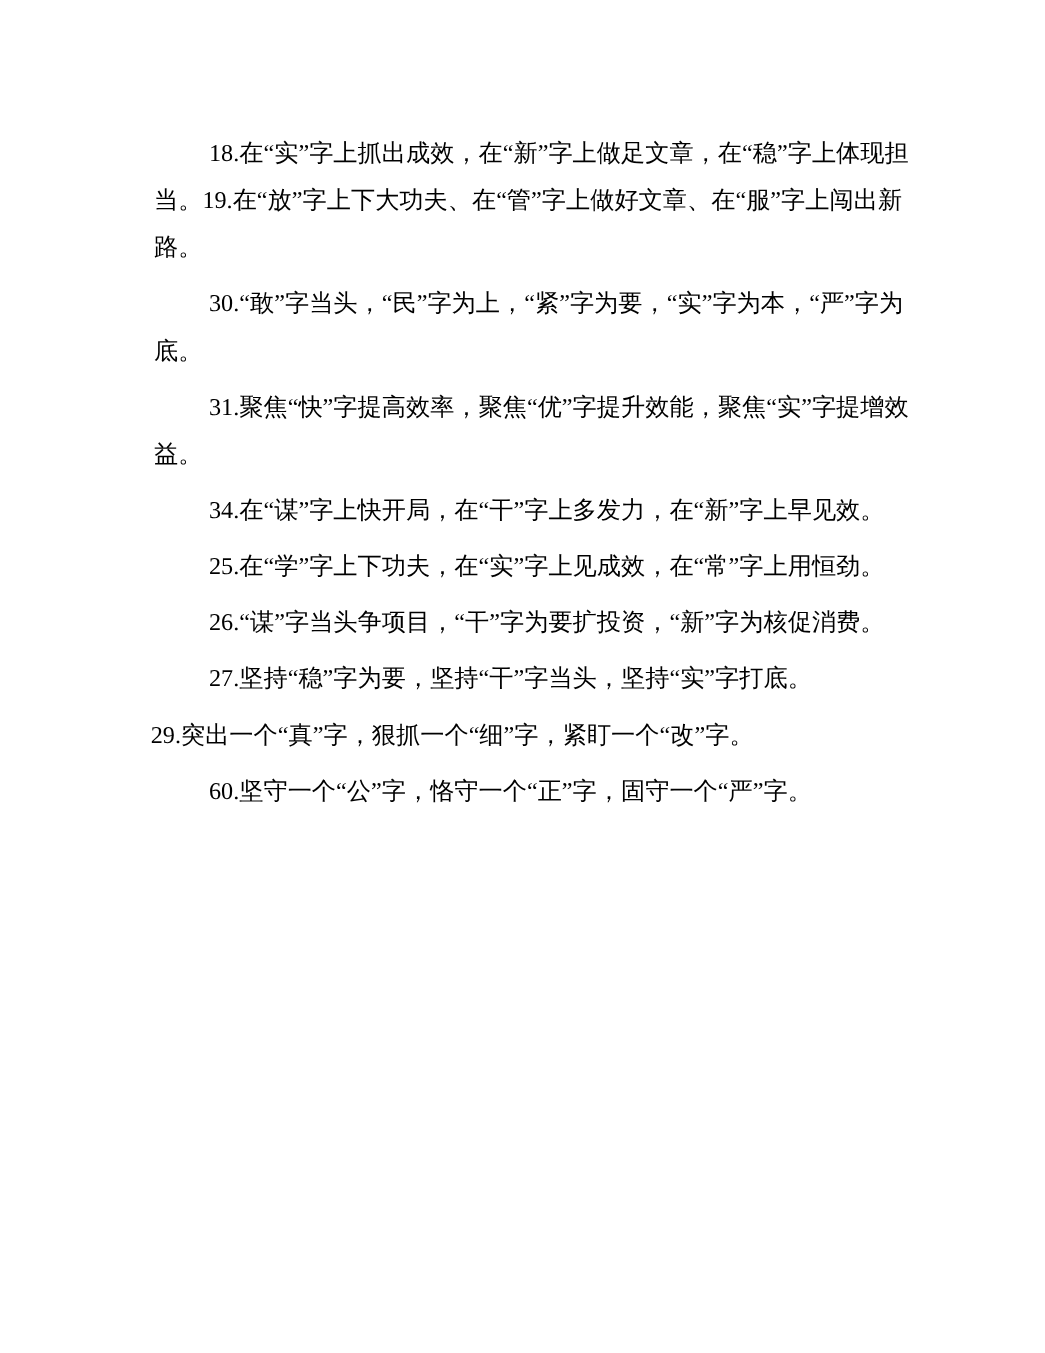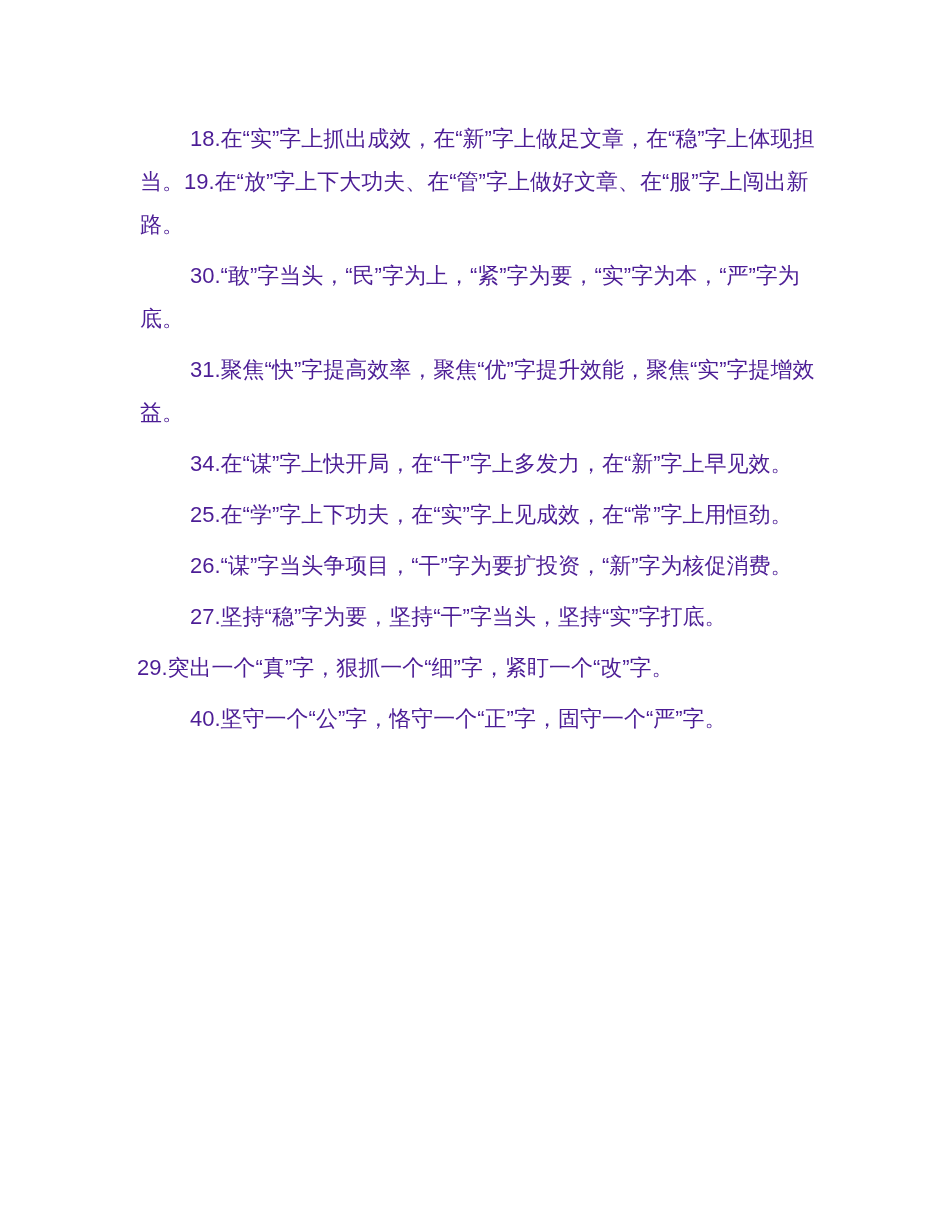--- a/index.html
+++ b/index.html
@@ -3,35 +3,35 @@
 <meta charset="utf-8">
 <style>
   html, body { margin: 0; padding: 0; background: #ffffff; }
   body { width: 950px; height: 1230px; position: relative; overflow: hidden; }
   .page {
     position: absolute; left: 0; top: 0; width: 950px; height: 1230px;
     background: #ffffff;
   }
   .content {
     position: absolute; left: 140px; top: 117px; width: 695px;
-    font-family: Liberation Sans, sans-serif;
-    font-size: 22px; line-height: 43px; color: #4c1d95;
+    font-family: Liberation Serif, serif;
+    font-size: 22px; line-height: 43px; color: #000000;
   }
   .para { margin: 0 0 8px 0; text-indent: 50px; white-space: normal; word-break: break-all; }
   .para.tight { margin-bottom: 0; }
   .para.p29 { margin-left: -3px; text-indent: 0; margin-bottom: 8px; }
 </style>
 </head>
 <body>
 
 <div class="page">
   <div class="content">
     <p class="para">18.在“实”字上抓出成效，在“新”字上做足文章，在“稳”字上体现担当。19.在“放”字上下大功夫、在“管”字上做好文章、在“服”字上闯出新路。</p>
     <p class="para">30.“敢”字当头，“民”字为上，“紧”字为要，“实”字为本，“严”字为底。</p>
     <p class="para">31.聚焦“快”字提高效率，聚焦“优”字提升效能，聚焦“实”字提增效益。</p>
     <p class="para">34.在“谋”字上快开局，在“干”字上多发力，在“新”字上早见效。</p>
     <p class="para">25.在“学”字上下功夫，在“实”字上见成效，在“常”字上用恒劲。</p>
     <p class="para">26.“谋”字当头争项目，“干”字为要扩投资，“新”字为核促消费。</p>
     <p class="para">27.坚持“稳”字为要，坚持“干”字当头，坚持“实”字打底。</p>
     <p class="para p29">29.突出一个“真”字，狠抓一个“细”字，紧盯一个“改”字。</p>
-    <p class="para">40.坚守一个“公”字，恪守一个“正”字，固守一个“严”字。</p>
+    <p class="para">60.坚守一个“公”字，恪守一个“正”字，固守一个“严”字。</p>
   </div>
 </div>
 
 </body></html>

